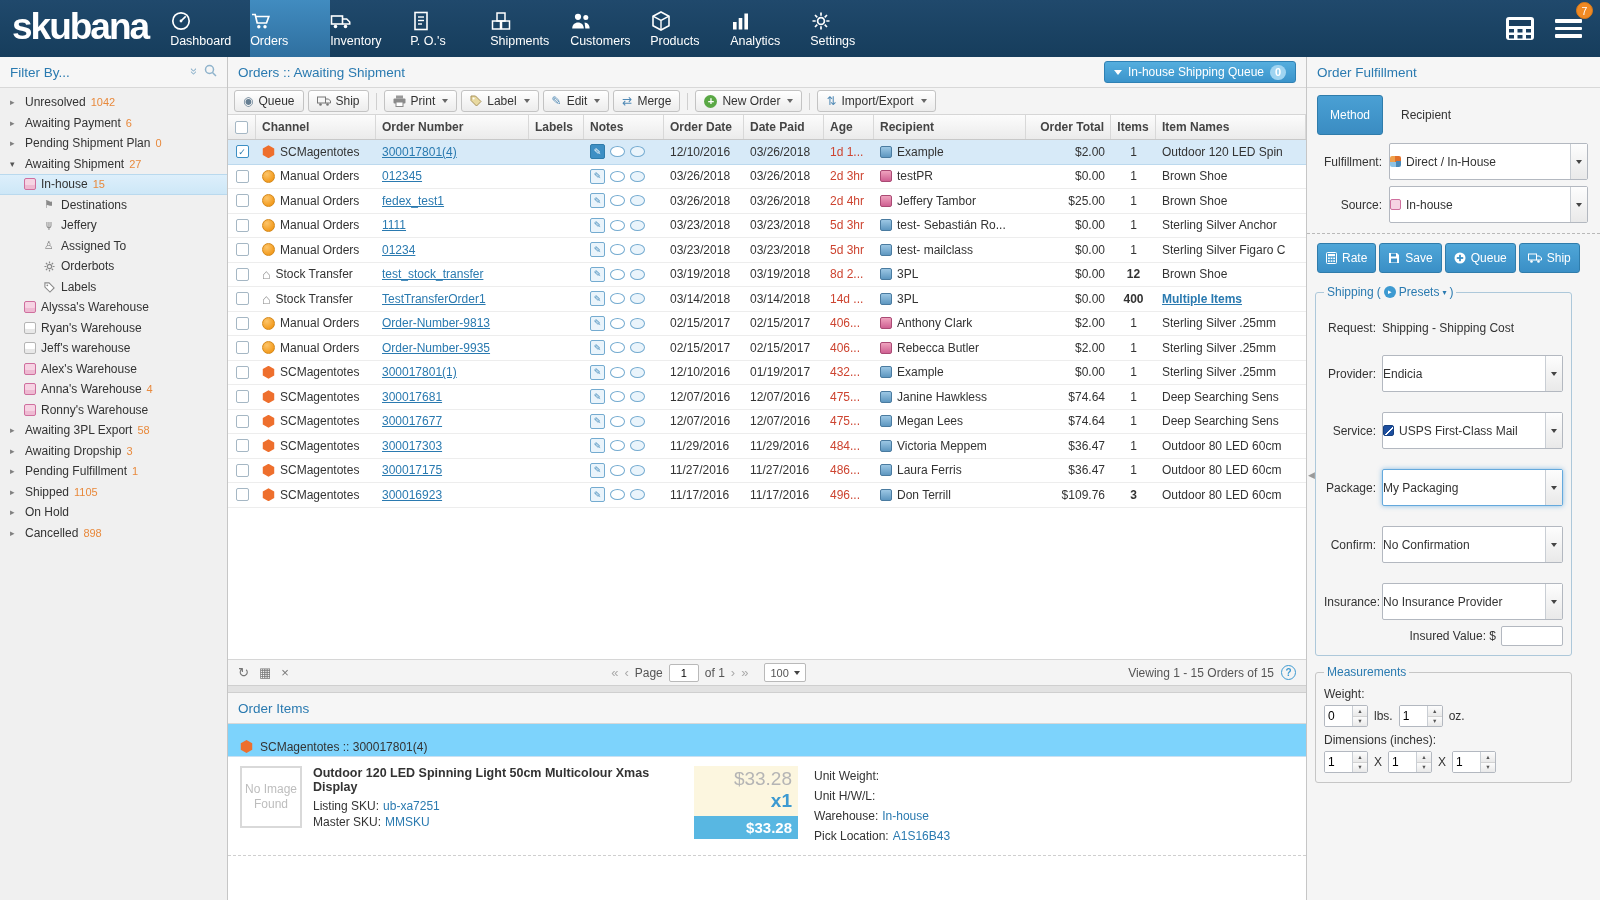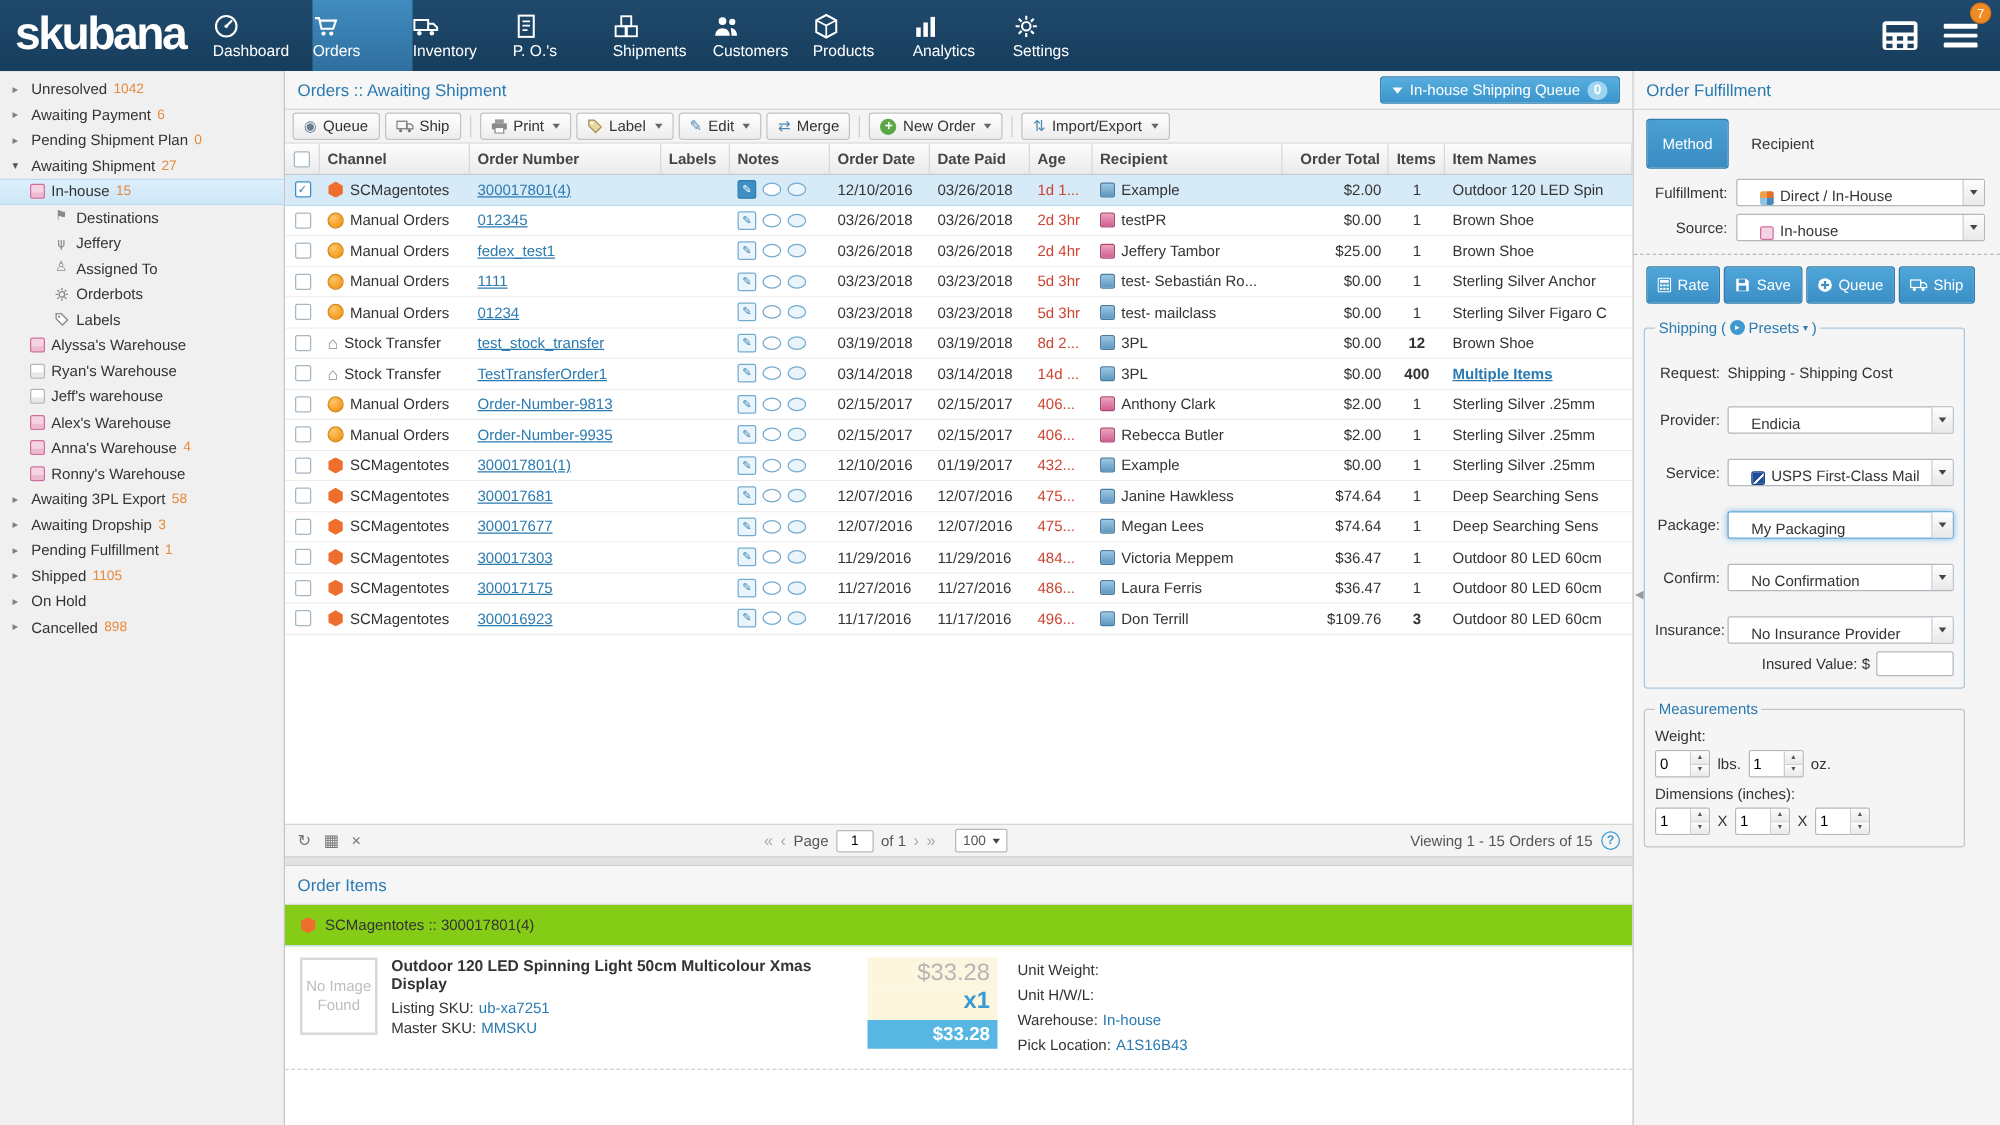--- a/index.html
+++ b/index.html
@@ -106,21 +106,21 @@
 .pg-input{width:30px;height:18px;border:1px solid #b9b9b9;border-radius:2px;text-align:center;font-size:11px;font-family:inherit}
 .pg-select{height:19px;border:1px solid #b9b9b9;border-radius:2px;background:#fff;display:flex;align-items:center;gap:5px;padding:0 5px;font-size:11px;cursor:pointer;margin-left:10px}
 .pg-right{display:flex;align-items:center;gap:7px;color:#555}
 .help-icon{width:15px;height:15px;border:1.5px solid #3d9ad1;border-radius:50%;color:#3d9ad1;font-size:10px;font-weight:bold;display:flex;align-items:center;justify-content:center;cursor:pointer}
 .sel-caret{width:0;height:0;border-left:3.5px solid transparent;border-right:3.5px solid transparent;border-top:4px solid #444}
 
 .splitter{height:8px;background:#e2e2e2;border-top:1px solid #cfcfcf;border-bottom:1px solid #cfcfcf;flex:none;cursor:row-resize}
 
 
 .order-items{height:207px;background:#fff;display:flex;flex-direction:column;flex:none}
-.oi-subheader{height:24px;background:#84cc16;border-bottom:1px solid #c9e0f2;display:flex;align-items:center;gap:7px;padding:16px 12px;flex:none}
+.oi-subheader{height:24px;background:#7dd3fc;border-bottom:1px solid #c9e0f2;display:flex;gap:7px;padding:16px 12px;flex:none}
 .oi-sub-label{font-size:12px;color:#333}
 .oi-item{display:flex;padding:9px 12px;border-bottom:1px dashed #cfcfcf;flex:none;align-items:flex-start}
 .noimg{width:62px;height:62px;border:2px solid #d9d9d9;color:#bdbdbd;font-size:12px;text-align:center;display:flex;align-items:center;justify-content:center;line-height:1.25;flex:none;padding:2px}
 .oi-info{width:392px;padding-left:11px}
 .oi-name{font-weight:bold;color:#333;margin-bottom:5px;font-size:12.5px}
 .oi-sku{margin-top:2px}
 .oi-sku a{margin-left:4px}
 .price-block{width:104px;flex:none}
 .pb-top{background:#fcf6df;text-align:right;padding:2px 6px 0;font-size:19px;color:#b5b5b5}
 .pb-qty{background:#fcf6df;text-align:right;padding:0 6px 4px;font-size:19px;color:#3d9ad1;font-weight:bold}
@@ -129,21 +129,21 @@
 .oi-details .lbl{color:#333}
 .oi-details .val{color:#2a7ab0;margin-left:4px}
 
 
 .rightpanel{width:294px;background:#f5f5f5;border-left:1px solid #c6c6c6;display:flex;flex-direction:column;position:relative;flex:none}
 .rp-tabs{display:flex;align-items:center;gap:16px;padding:7px 10px 5px}
 .rp-tab{font-size:12px;color:#333;cursor:pointer;padding:4px 2px}
 .rp-tab.active{background:linear-gradient(#4aa0d4,#3a8cc2);border:1px solid #2f7cab;border-radius:3px;color:#fff;padding:12px 12px}
 .fr{display:flex;align-items:center;margin:3px 12px 3px 10px}
 .fr-label{width:72px;text-align:right;padding-right:7px;font-size:12px;color:#333;flex:none}
-.sel{flex:1;height:22px;background:#fff;border:1px solid #b3b8c0;border-radius:2px;display:flex;align-items:flex-end;gap:5px;padding-left:18px;font-size:12px;color:#333;cursor:pointer;min-width:0}
+.sel{flex:1;height:37px;background:#fff;border:1px solid #b3b8c0;border-radius:2px;display:flex;align-items:center;gap:5px;padding-left:0;font-size:12px;color:#333;cursor:pointer;min-width:0}
 .sel .sel-text{overflow:hidden;white-space:nowrap;flex:1}
 .sel-trigger{width:17px;height:100%;border-left:1px solid #c9ced4;background:linear-gradient(#fdfdfd,#e9e9e9);display:flex;align-items:center;justify-content:center;flex:none;margin-left:auto}
 .sel.focused{border-color:#64a9dd;box-shadow:0 0 5px rgba(97,168,220,.75)}
 .rp-divider{border-top:1px dashed #b9b9b9;margin:7px 0 0}
 .rp-buttons{display:flex;gap:3px;padding:9px 10px 5px}
 .rp-btn{height:30px;min-width:55px;background:linear-gradient(#4fa6d8,#3a8fc6);border:1px solid #2f7cab;border-radius:3px;color:#fff;font-size:12px;display:flex;align-items:center;justify-content:center;gap:5px;padding:0 8px}
 .rp-btn svg{display:block}
 fieldset{border:1px solid #adc8da;border-radius:3px;margin:7px 28px 0 8px;padding:2px 8px 9px}
 fieldset.measure{border-color:#c6c6c6;margin-top:9px}
 legend{font-size:12px;color:#2a7ab0;padding:0 3px;display:flex;align-items:center;gap:3px}
@@ -287,20 +287,30 @@
       <span class="bar"></span>
       <span class="bar"></span>
       <span class="nav-badge">7</span>
     </span>
   </div>
 </div>
 
 <div class="app">
 
   <aside class="sidebar">
+    <div class="panel-strip">
+      <span class="strip-title">Filter By...</span>
+      <span class="side-tools">
+        <span class="collapse-chevrons">«</span>
+        <span><svg width="13" height="13" viewBox="0 0 13 13">
+              <circle cx="5.5" cy="5.5" r="4" fill="none" stroke="#8fb3cc" stroke-width="1.5"></circle>
+              <line x1="8.5" y1="8.5" x2="12" y2="12" stroke="#8fb3cc" stroke-width="1.5"></line>
+            </svg></span>
+      </span>
+    </div>
     <div class="s-list">
         <div class="s-item indent0">
           <span class="s-arrow">▸</span>
           <span class="s-label">Unresolved</span>
           <span class="s-count">1042</span>
         </div>
         <div class="s-item indent0">
           <span class="s-arrow">▸</span>
           <span class="s-label">Awaiting Payment</span>
           <span class="s-count">6</span>

